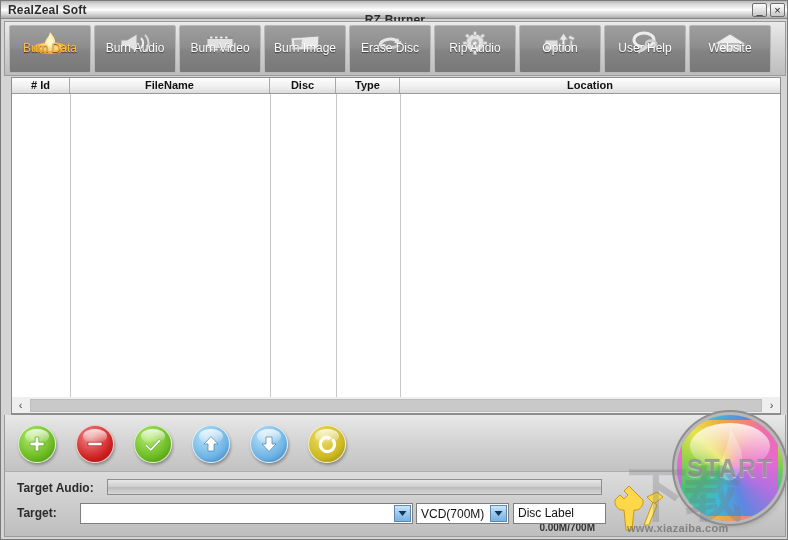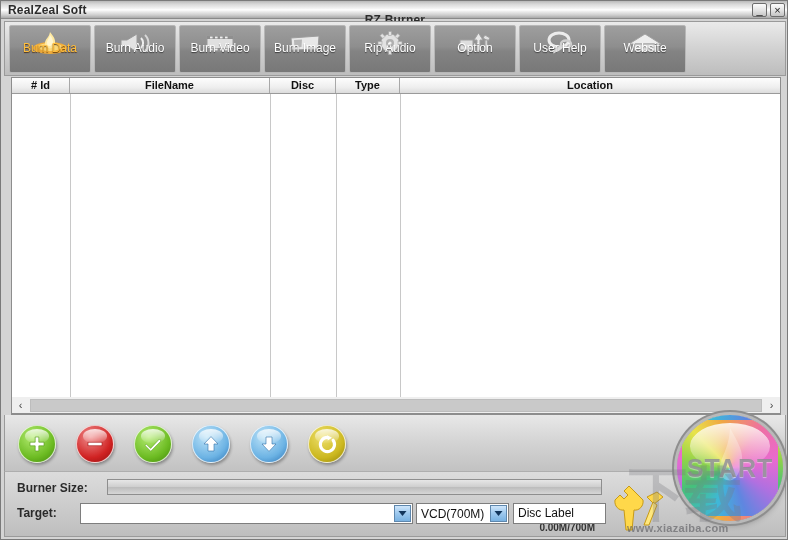--- a/index.html
+++ b/index.html
@@ -463,20 +463,31 @@
     <div class="tbtn">
       <div class="ticon">
         <svg width="40" height="26" viewBox="0 0 40 26">
           <path d="M6 8 L34 6 L33 19 L7 20 Z" fill="#e8e8e8" stroke="#9c9c9c"></path>
           <path d="M9 10 L17 9.5 L16.5 17 L9.5 17.5 Z" fill="#b6b6b6"></path>
         </svg>
       </div>
       <div class="tlabel">Burn Image</div>
     </div>
 
+    <div class="tbtn">
+      <div class="ticon">
+        <svg width="40" height="26" viewBox="0 0 40 26">
+          <path d="M10 16 a10 7 0 0 1 18 -4" fill="none" stroke="#e6e6e6" stroke-width="3"></path>
+          <path d="M28 8 l2 5 l-6 0 Z" fill="#e6e6e6"></path>
+          <path d="M30 11 a10 7 0 0 1 -18 4" fill="none" stroke="#cfcfcf" stroke-width="3"></path>
+          <path d="M12 19 l-2 -5 l6 0 Z" fill="#cfcfcf"></path>
+        </svg>
+      </div>
+      <div class="tlabel">Erase Disc</div>
+    </div>
 
     <div class="tbtn">
       <div class="ticon">
         <svg width="40" height="26" viewBox="0 0 40 26">
           <g fill="#e2e2e2" stroke="#a5a5a5" stroke-width=".6">
             <circle cx="20" cy="13" r="9"></circle>
             <rect x="18.6" y="1.5" width="3" height="4"></rect>
             <rect x="18.6" y="20.5" width="3" height="4"></rect>
             <rect x="8" y="11.5" width="4" height="3"></rect>
             <rect x="28" y="11.5" width="4" height="3"></rect>
@@ -583,21 +594,21 @@
       <svg width="21" height="21" viewBox="0 0 21 21">
         <path d="M10.5 3.4 a7.1 7.1 0 1 0 5.6 2.8" fill="none" stroke="#ffffff" stroke-width="3.1" stroke-linecap="round"></path>
         <path d="M10.2 1.2 l0.5 5.2 l4.3 -2.6 Z" fill="#ffffff"></path>
       </svg>
     </div>
 
   </div>
 
   <div class="bottom">
 
-    <div class="lbl" style="left:12px; top:9px;">Burner Size:</div>
+    <div class="lbl" style="left:12px; top:9px;">Target Audio:</div>
 
     <div class="progress">
       <div class="progress-text">0.00M/700M</div>
     </div>
 
     <div class="lbl" style="left:12px; top:34px;">Target:</div>
 
     <div class="combo" style="left:75px; top:31px; width:333px; height:21px;">
       <div class="ctext"></div>
       <div class="carrow">

